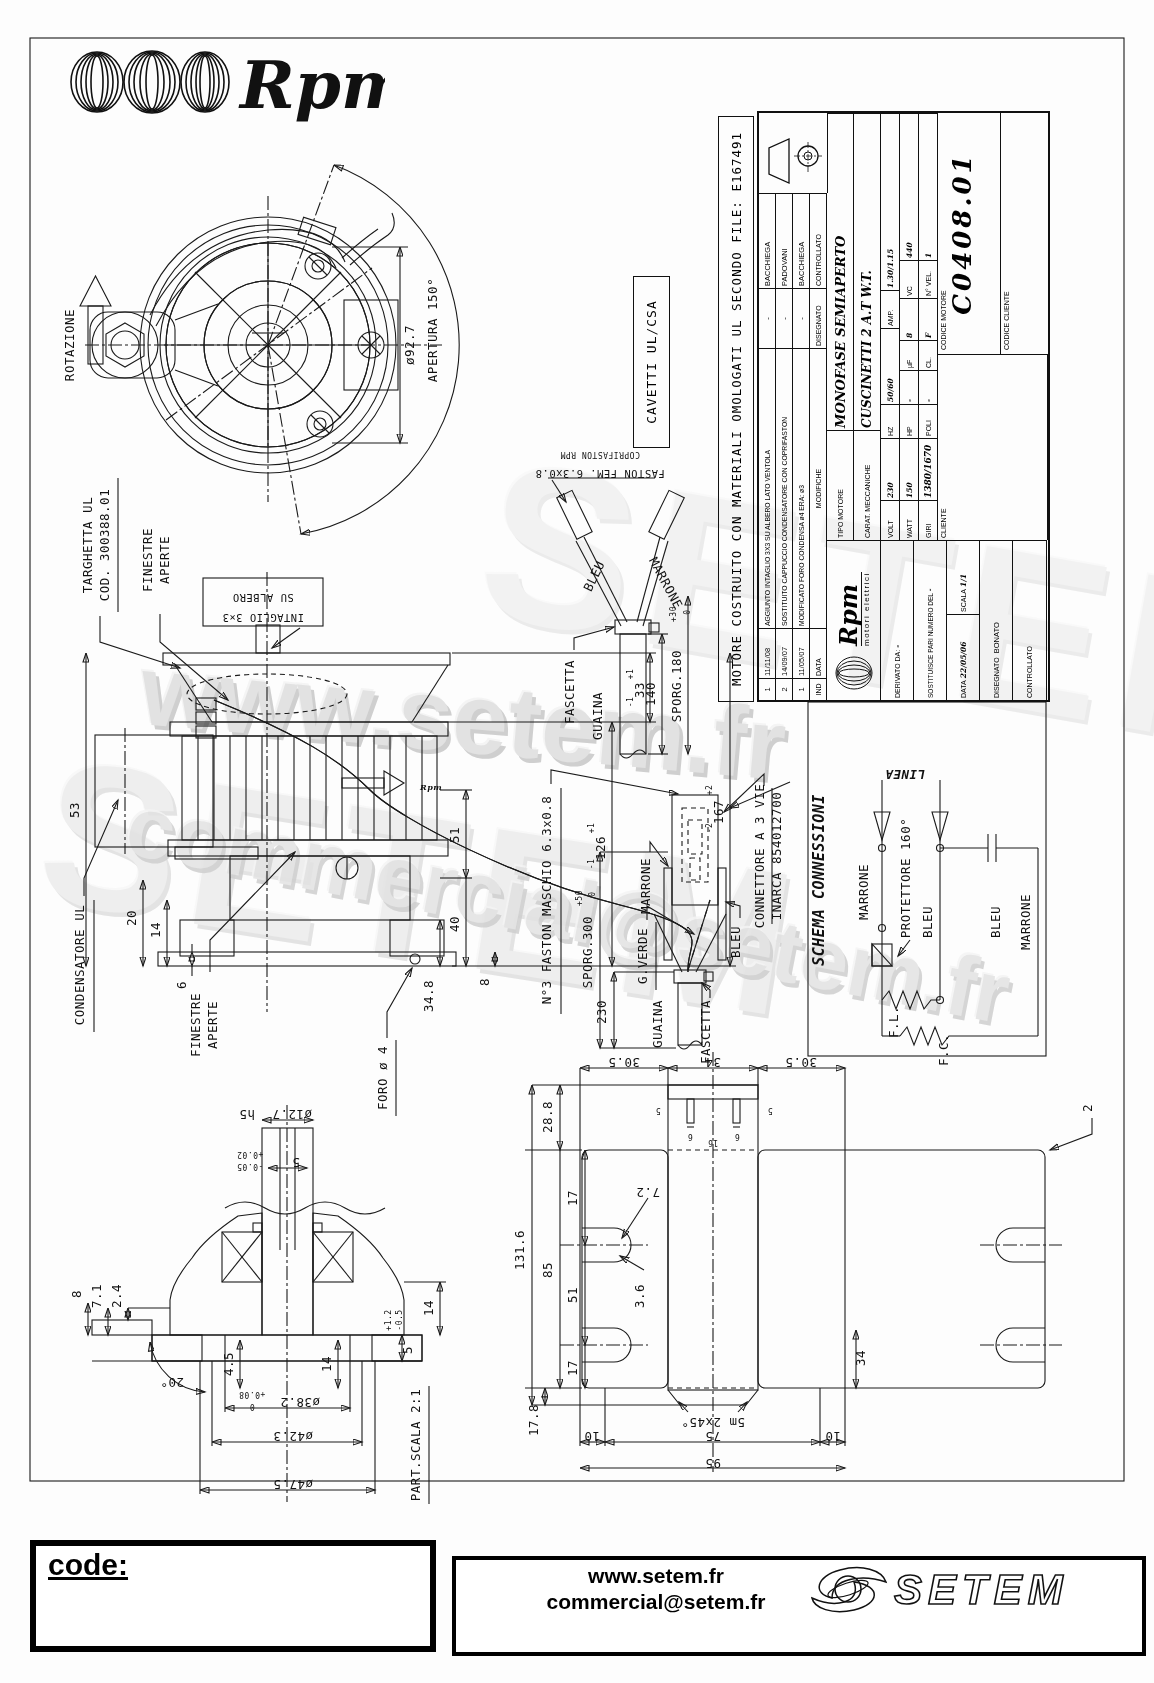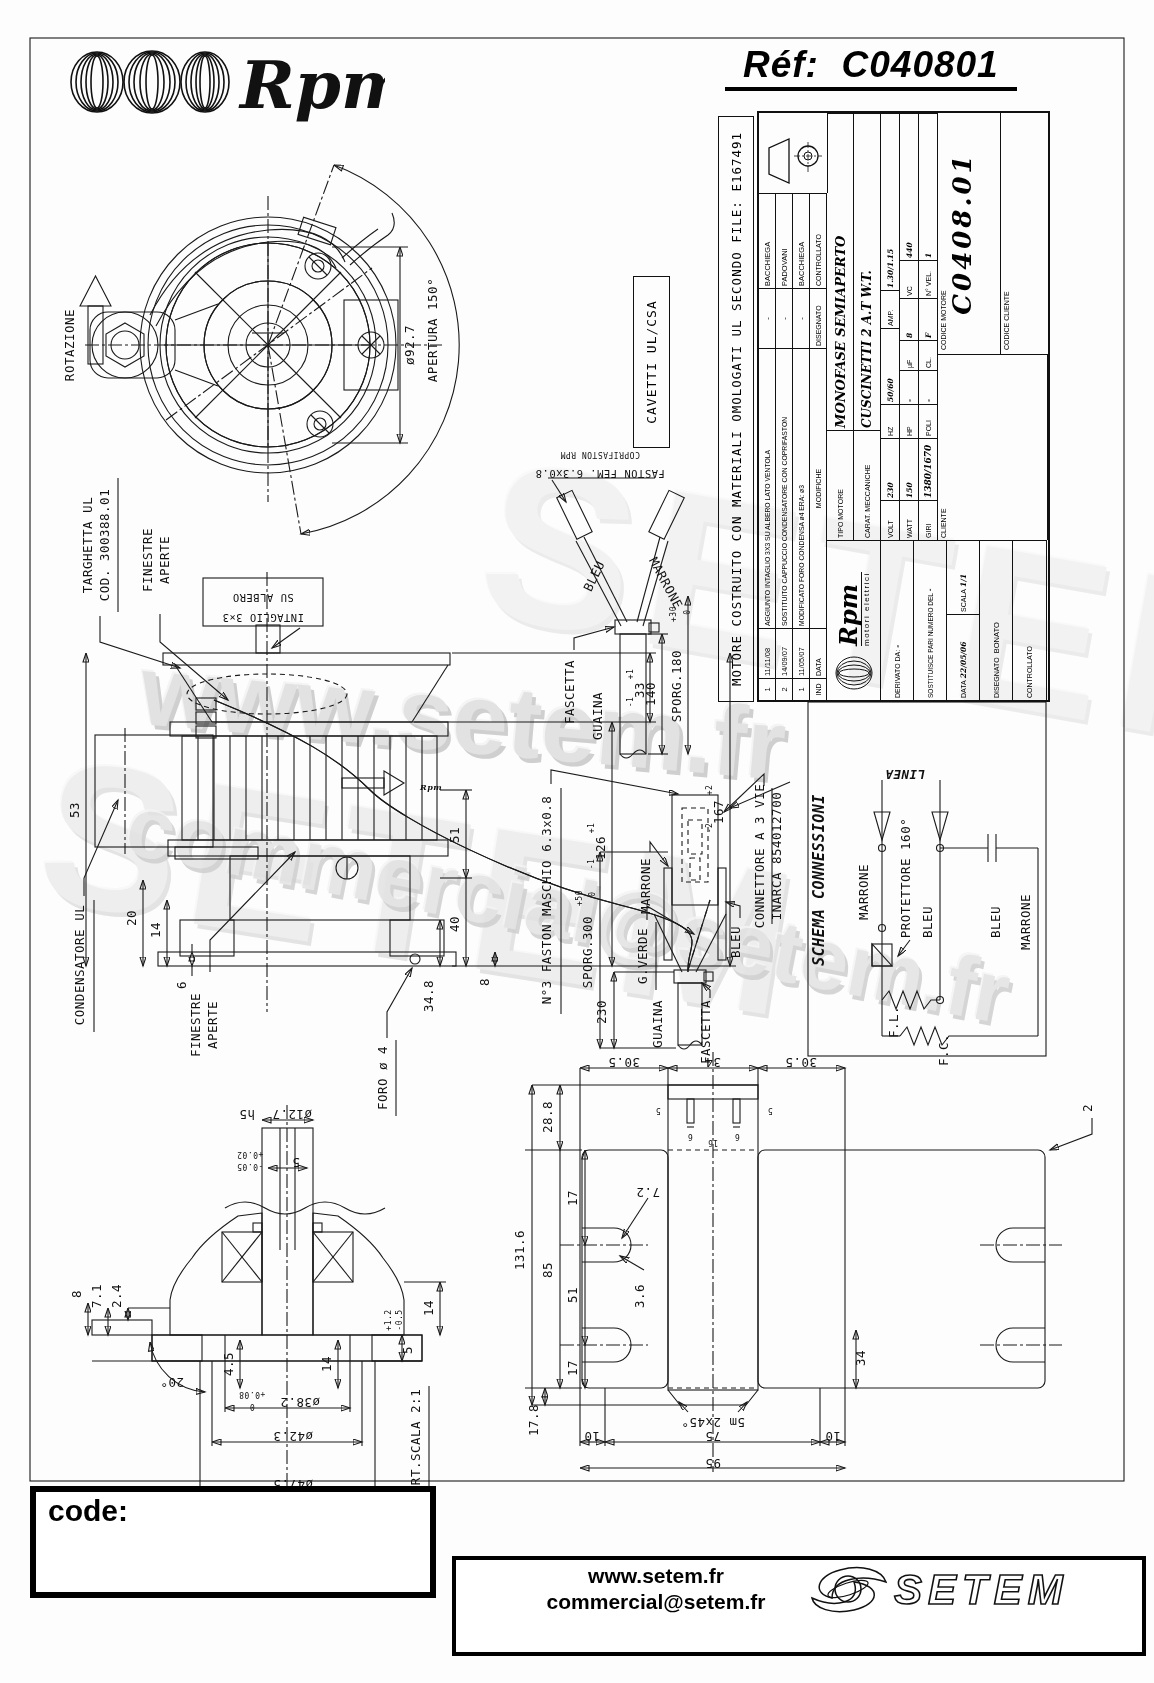--- a/index.html
+++ b/index.html
@@ -27,21 +27,21 @@
            font:13px "DejaVu Sans Mono",monospace;letter-spacing:1px;white-space:nowrap;}
   
   #tb .rin{border:2px solid #111;position:relative;font-family:"Liberation Sans",sans-serif;}
   .c{border-right:1px solid #111;border-bottom:1px solid #111;font-size:7.5px;display:flex;
      align-items:center;padding:0 2px;overflow:hidden;white-space:nowrap;box-sizing:border-box;}
   .lab{font-size:7px;} .val{font-style:italic;font-weight:bold;font-family:"DejaVu Serif",serif;}
   
   .hdr{position:absolute;z-index:3;}
   #ref{font:italic 700 37px "Liberation Sans",sans-serif;border-bottom:4px solid #000;
        padding:0 18px 2px 18px;letter-spacing:1px;}
-  #codebox{position:absolute;left:30px;top:1486px;width:394px;height:100px;border:6px solid #000;z-index:3;background:#fff;}
+  #codebox{position:absolute;left:30px;top:1540px;width:394px;height:100px;border:6px solid #000;z-index:3;background:#fff;text-decoration:underline;}
   #codebox .cl1{font:700 30px "Liberation Sans",sans-serif;margin:2px 0 0 12px;}
   #codebox .cl2{font:700 52px "Liberation Sans",sans-serif;text-align:center;letter-spacing:2px;margin-top:-6px;}
   #ftr{position:absolute;left:452px;top:1556px;width:686px;height:92px;border:4px solid #000;z-index:3;background:#fff;}
   #ftr .site,#ftr .email{position:absolute;font:700 21px "Liberation Sans",sans-serif;width:360px;text-align:center;left:20px;}
   #ftr .addr{position:absolute;bottom:2px;left:8px;width:660px;text-align:center;
              font:17px "Liberation Sans",sans-serif;white-space:nowrap;}
 </style>
 </head>
 <body>
 
@@ -535,23 +535,20 @@
             <ellipse cx="150" cy="40" rx="24" ry="30"></ellipse>
             <ellipse cx="150" cy="40" rx="19" ry="29"></ellipse>
             <ellipse cx="150" cy="40" rx="14" ry="28"></ellipse>
             <ellipse cx="150" cy="40" rx="9" ry="27"></ellipse>
             <ellipse cx="150" cy="40" rx="5" ry="26"></ellipse>
           </g>
       </g>
       <text x="185" y="66" style="font:italic 700 66px 'DejaVu Serif',serif;fill:#111;">Rpm</text>
     </svg>
   </div>
-  <div class="hdr" style="left:725px;top:44px;">
-    <span id="ref"><span>Réf:</span>&nbsp;&nbsp;<span>C040801</span></span>
-  </div>
 
   <div class="rotbox" id="ulnote" style="left:718px;top:118px;width:34px;height:584px;">
     <div class="rin notebox" style="width:584px;height:34px;transform:rotate(-90deg) translateX(-584px);">
       <span style="font-size:12.5px;">MOTORE COSTRUITO CON MATERIALI OMOLOGATI UL SECONDO FILE: E167491</span>
     </div>
   </div>
   <div class="rotbox" id="cavetti" style="left:633px;top:278px;width:35px;height:170px;">
     <div class="rin notebox" style="width:170px;height:35px;transform:rotate(-90deg) translateX(-170px);">
       <span>CAVETTI  UL/CSA</span>
     </div>

